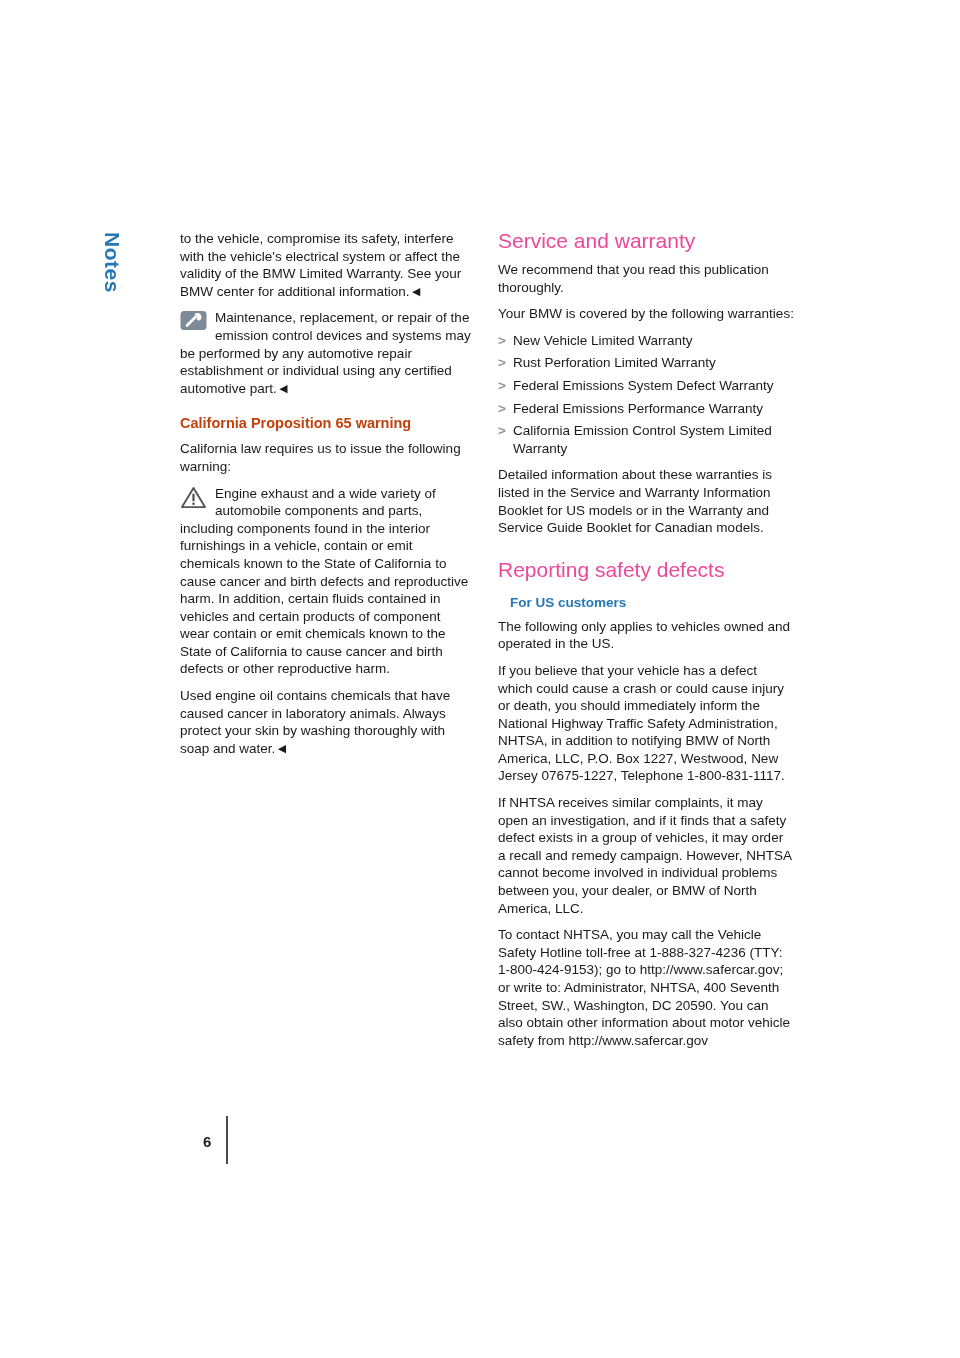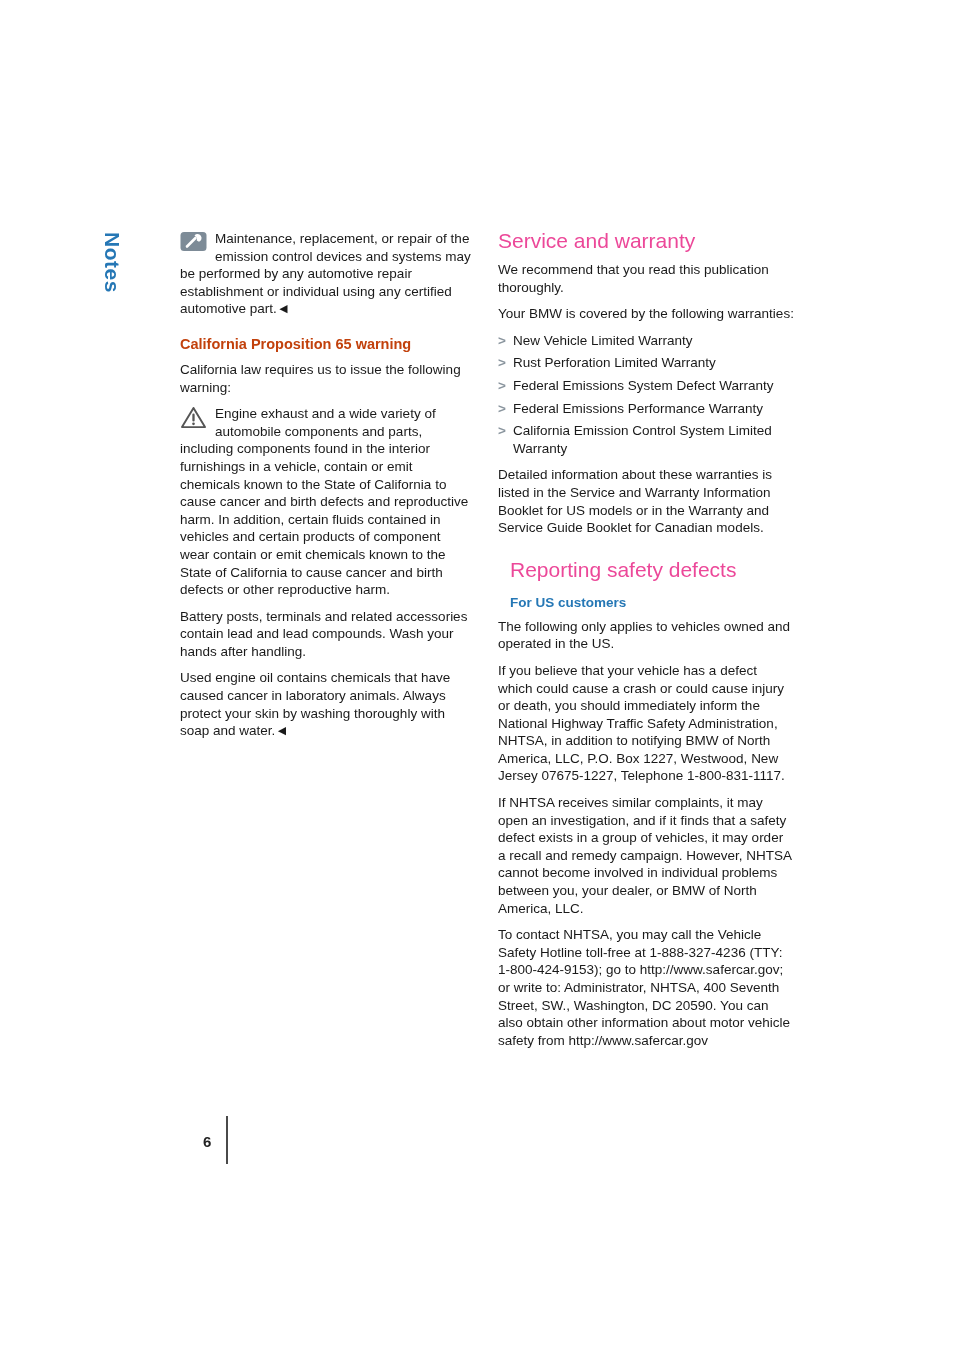--- a/index.html
+++ b/index.html
@@ -42,21 +42,21 @@
   p.body { margin: 0 0 9px 0; }
   p.body:last-child { margin-bottom: 0; }
 
   h1.h-large {
     font-size: 21px;
     line-height: 22px;
     font-weight: 400;
     color: #ec4899;
     margin: 0 0 9px 0;
   }
-  h1.h-large.spaced { margin-top: 22px; margin-left: 12px; }
+  h1.h-large.spaced { margin-top: 22px; }
   h2.h-med {
     font-size: 14.5px;
     line-height: 18px;
     font-weight: 700;
     color: #c2410c;
     margin: 17px 0 8px 0;
   }
   h3.h-small {
     font-size: 13.5px;
     line-height: 17px;
@@ -118,20 +118,21 @@
 <body>
 
 <div class="page">
 
   <div class="side-label">Notes</div>
 
   <div class="content">
 
     <div class="col col-left">
 
+      <p class="body">to the vehicle, compromise its safety, interfere with the vehicle's electrical system or affect the validity of the BMW Limited Warranty. See your BMW center for additional information.◄</p>
 
       <p class="body">
         <span class="note-icon">
           <svg width="27" height="21" viewBox="0 0 27 21" aria-hidden="true">
             <rect x="0.5" y="1" width="26" height="19" rx="3.5" fill="#7d8b97"></rect>
             <path d="M7 15.5 L15.5 7" stroke="#ffffff" stroke-width="2.6" fill="none" stroke-linecap="round"></path>
             <path d="M14.5 4.5 a4 4 0 1 1 4.5 6.3 l-2.2-1.2 0.2-2.8 -2.5-2.3 Z" fill="#ffffff"></path>
           </svg>
         </span>
         <span>Maintenance, replacement, or repair of the emission control devices and systems may be performed by any automotive repair establishment or individual using any certified automotive part.◄</span>
@@ -145,21 +146,20 @@
         <span class="note-icon">
           <svg width="27" height="23" viewBox="0 0 28 24" aria-hidden="true">
             <path d="M14 2 L26 22 L2 22 Z" fill="none" stroke="#555555" stroke-width="2" stroke-linejoin="round"></path>
             <line x1="14" y1="9" x2="14" y2="15" stroke="#555555" stroke-width="2.4" stroke-linecap="round"></line>
             <circle cx="14" cy="18.6" r="1.4" fill="#555555"></circle>
           </svg>
         </span>
         <span>Engine exhaust and a wide variety of automobile components and parts, including components found in the interior furnishings in a vehicle, contain or emit chemicals known to the State of California to cause cancer and birth defects and reproductive harm. In addition, certain fluids contained in vehicles and certain products of component wear contain or emit chemicals known to the State of California to cause cancer and birth defects or other reproductive harm.</span>
       </p>
 
-      <p class="body">Battery posts, terminals and related accessories contain lead and lead compounds. Wash your hands after handling.</p>
 
       <p class="body">Used engine oil contains chemicals that have caused cancer in laboratory animals. Always protect your skin by washing thoroughly with soap and water.◄</p>
     </div>
 
     <div class="col col-right">
 
       <h1 class="h-large">Service and warranty</h1>
 
       <p class="body">We recommend that you read this publication thoroughly.</p>
 

